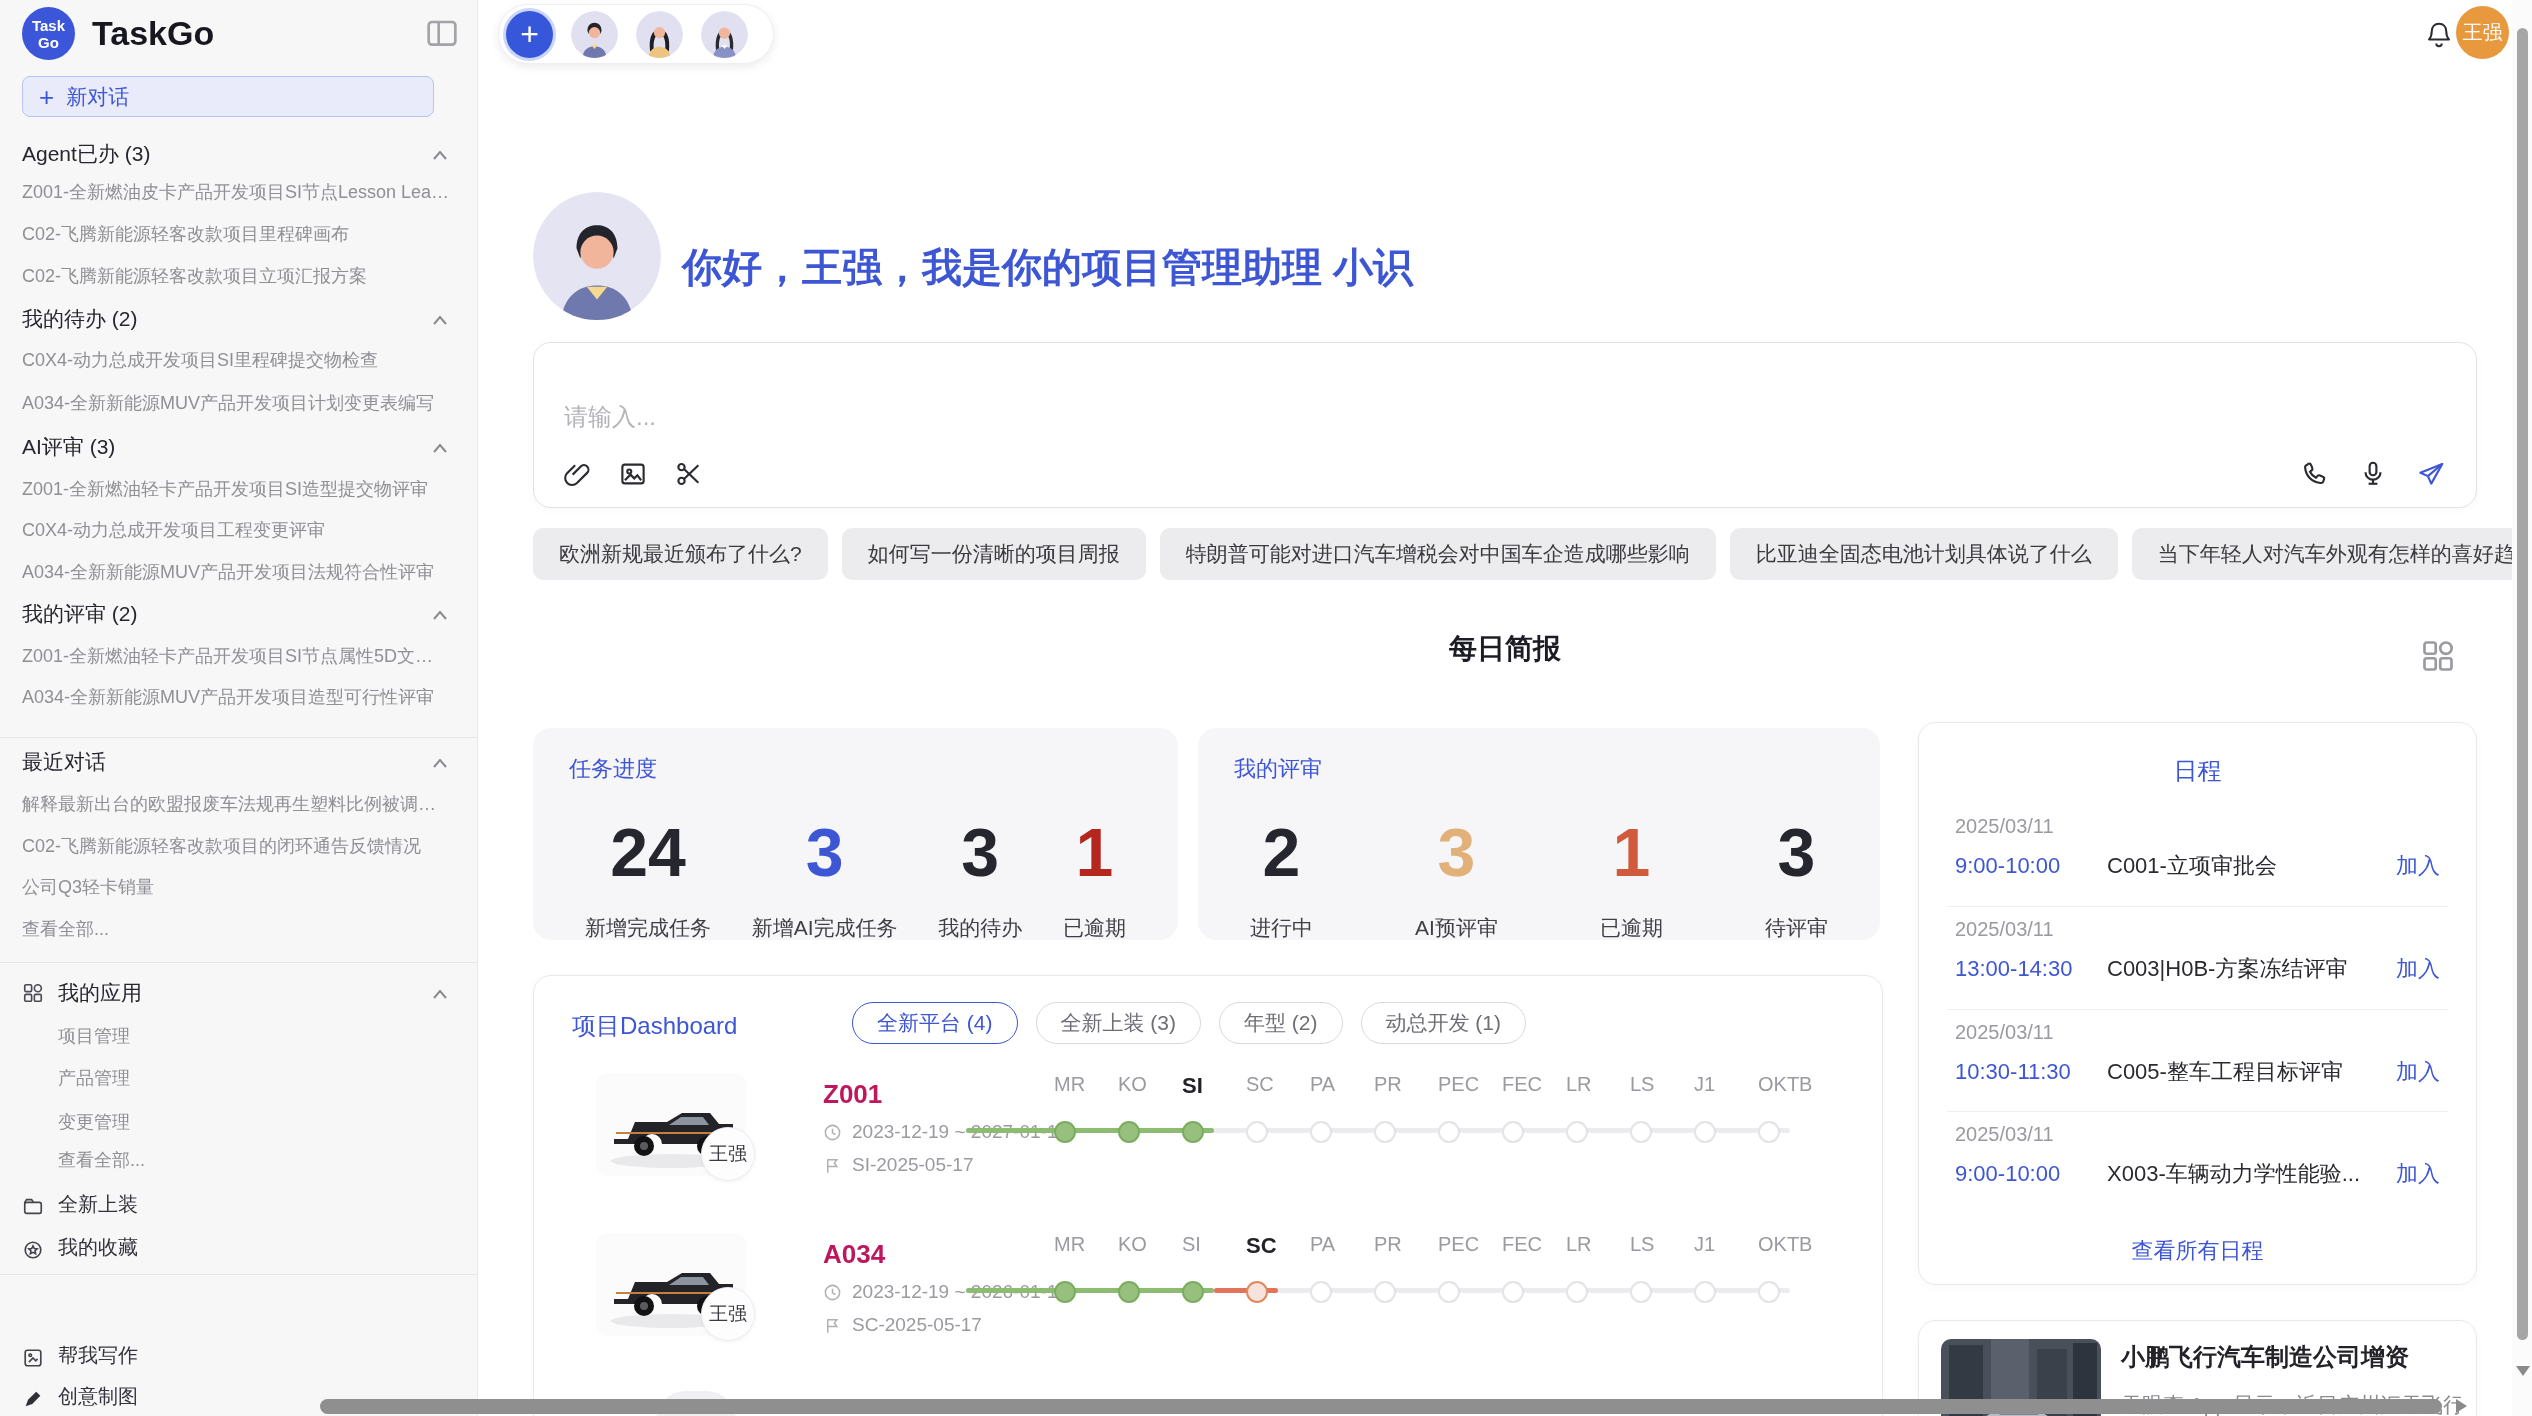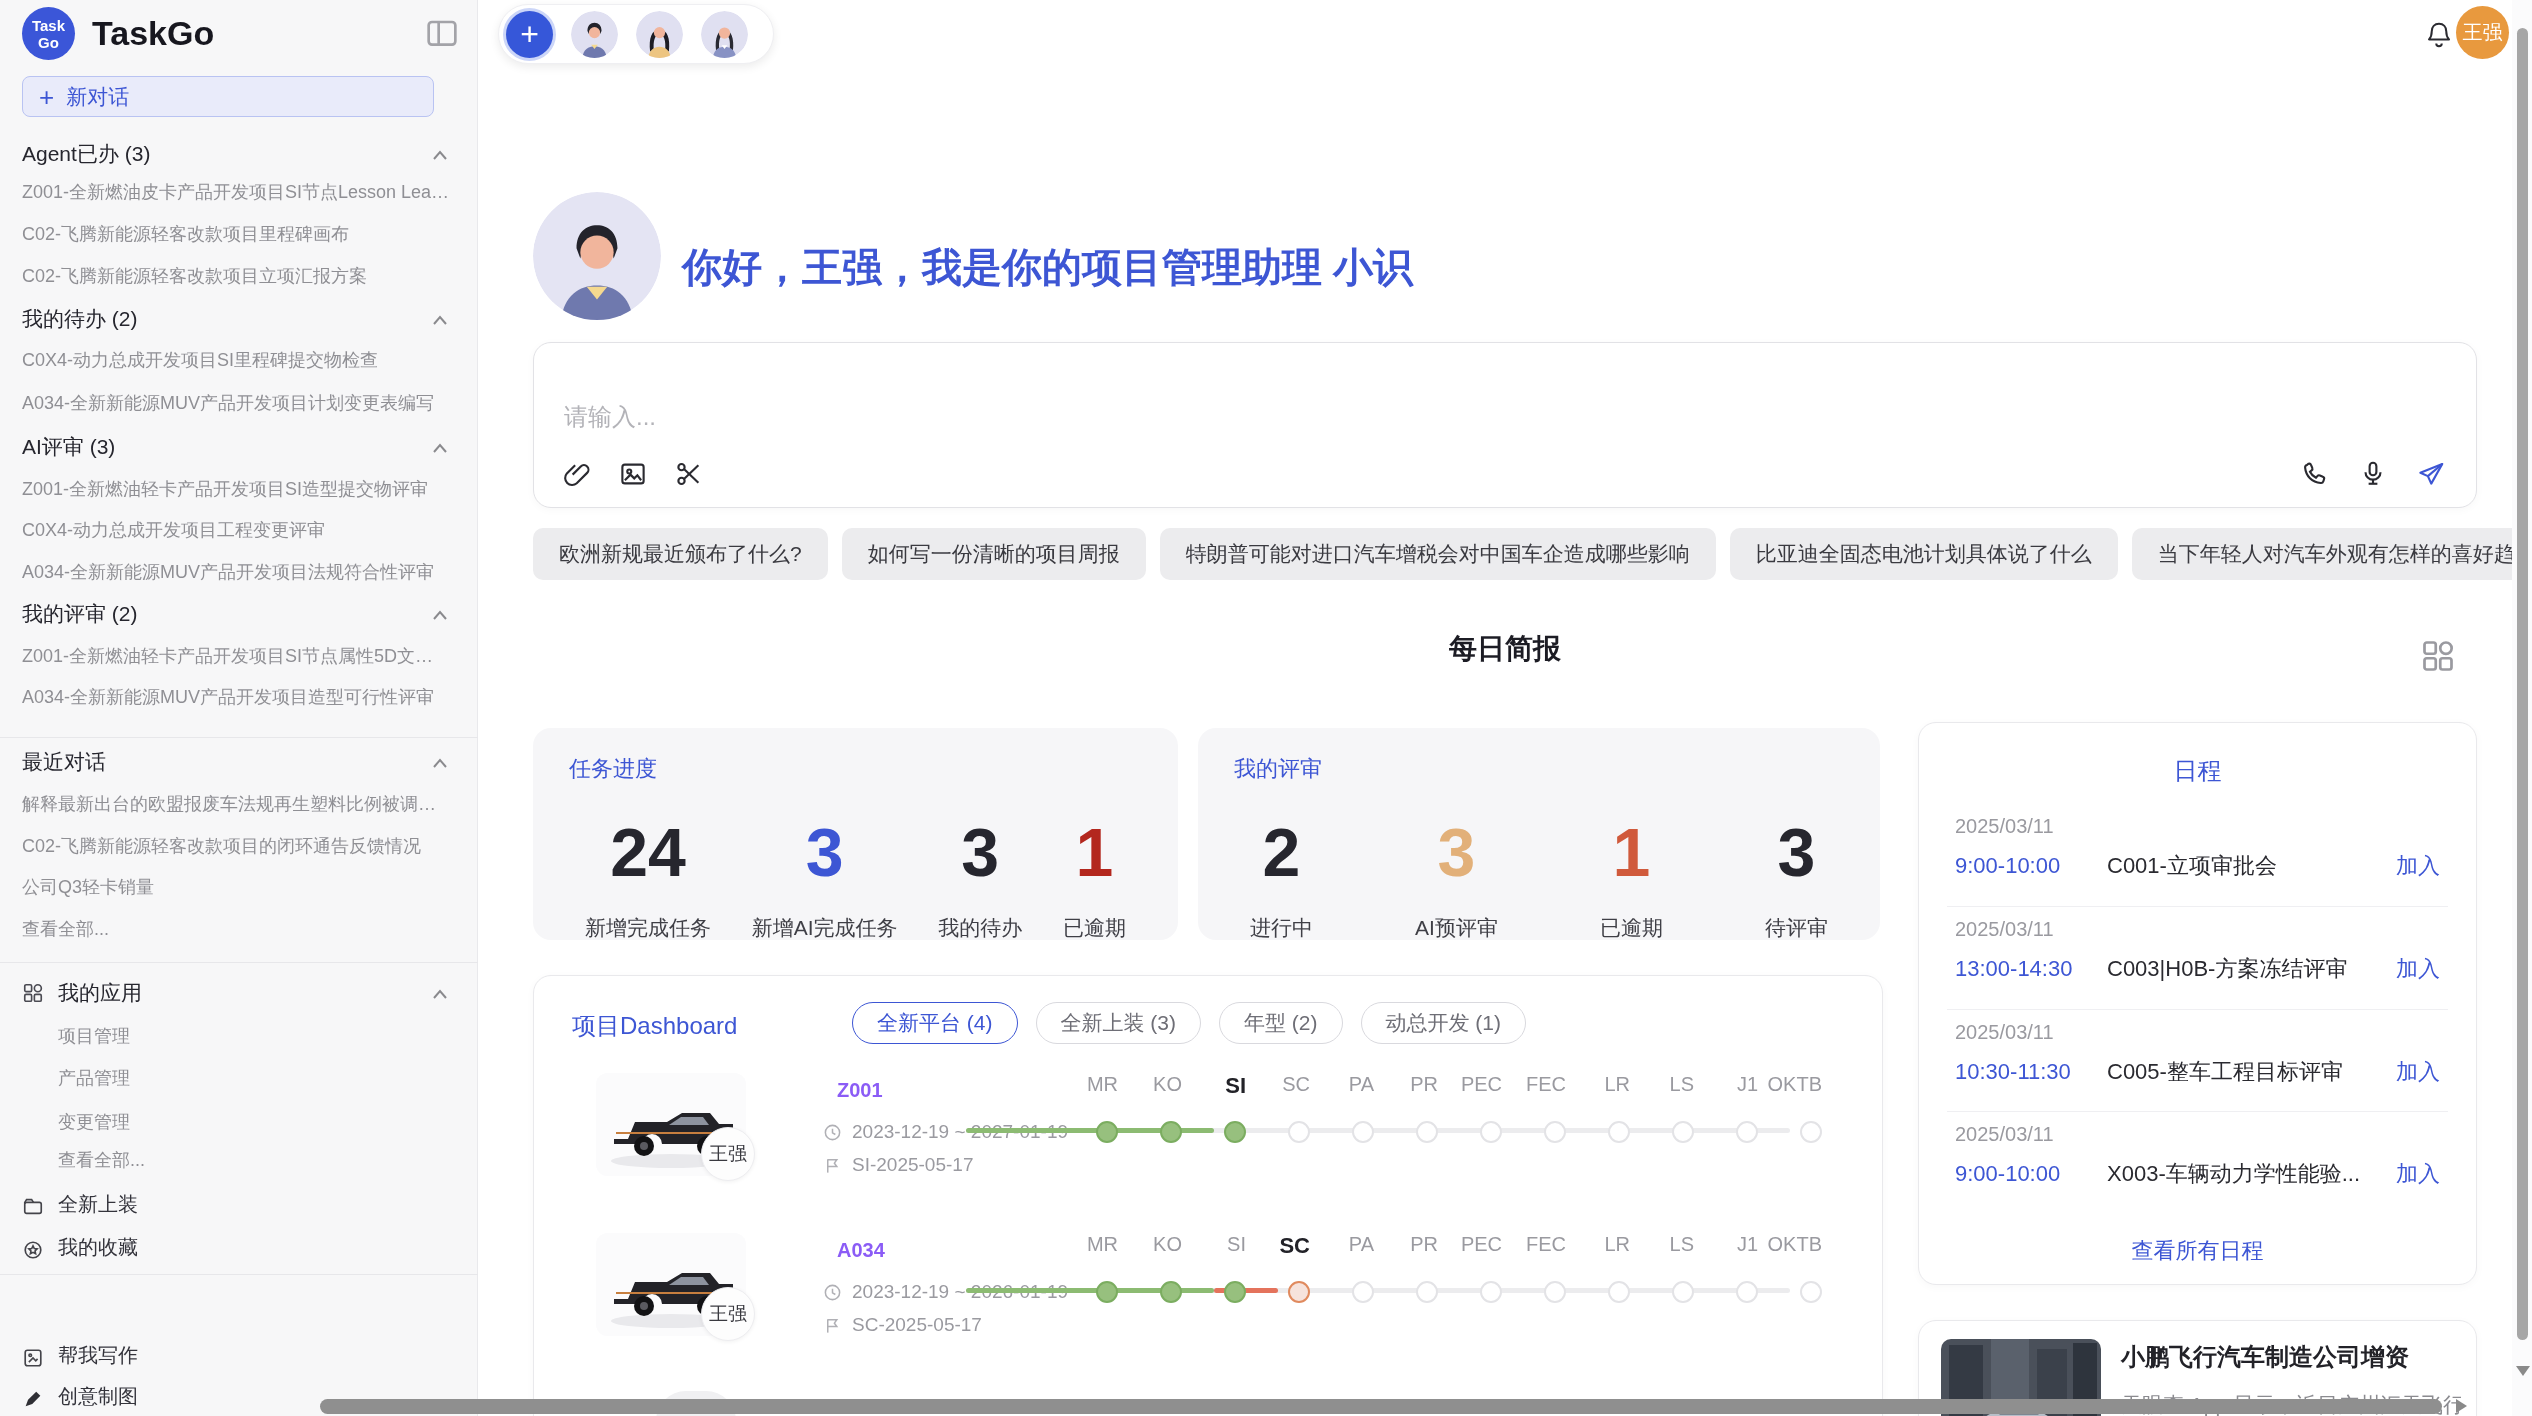--- a/index.html
+++ b/index.html
@@ -76,29 +76,29 @@
     border:1.5px solid #e9e9ec; border-radius:18px; box-shadow:0 2px 8px rgba(0,0,0,.03); overflow:hidden; }
   .dash-title { position:absolute; left:38px; top:34px; font-size:24px; color:#3d56d4; }
   .dash-tabs { position:absolute; left:318px; top:26px; display:flex; gap:18px; }
   .dash-tab { height:42px; border-radius:21px; border:1.5px solid #d9d9de; color:#6e6e76; font-size:21px;
     display:flex; align-items:center; padding:0 24px; background:#fff; cursor:pointer; white-space:nowrap; }
   .dash-tab.active { border-color:#3d56d4; color:#3d56d4; }
   .proj-img { position:absolute; left:62px; width:150px; height:103px; border-radius:12px; overflow:hidden; background:#fbfbfc; }
   .owner-badge { position:absolute; left:167px; width:54px; height:54px; border-radius:50%; background:#fdfdfd;
     border:1px solid #ededf0; display:flex; align-items:center; justify-content:center; font-size:19px; color:#3a3a40;
     box-shadow:0 1px 4px rgba(0,0,0,.06); }
-  .proj-code { position:absolute; left:303px; font-size:20px; font-weight:bold; color:#8b5cf6; }
+  .proj-code { position:absolute; left:289px; font-size:26px; font-weight:bold; color:#be185d; }
   .proj-meta { position:absolute; left:289px; font-size:19px; color:#9a9aa0; display:flex; align-items:center; gap:10px; white-space:nowrap; }
   .meta-icon { width:19px; height:19px; }
   .ms-row { position:absolute; left:520px; width:790px; height:80px; }
   .ms-line { position:absolute; top:57px; left:0; width:100%; height:0; }
   .seg { position:absolute; height:5px; top:-2px; border-radius:3px; }
   .seg.gray { background:#ececee; } .seg.green { background:#8cbb72; } .seg.red { background:#e4735c; }
   .ms-cells { position:absolute; left:0; top:0; display:flex; }
-  .ms-cell { width:64px; display:flex; flex-direction:column; align-items:flex-end; }
+  .ms-cell { width:64px; display:flex; flex-direction:column; align-items:flex-start; }
   .ms-label { font-size:20px; color:#9a9aa0; height:24px; }
   .ms-label.active { color:#222228; font-weight:bold; font-size:22px; }
   .ms-dot { width:22px; height:22px; border-radius:50%; margin-top:24px; background:#fff; border:2px solid #e3e3e6; }
   .ms-dot.done { background:#97c07e; border-color:#7bad60; }
   .ms-dot.current { background:#f6e3dc; border-color:#e08a5e; }
   .partial-arc { position:absolute; left:122px; top:415px; width:80px; height:30px; background:#f0f0f2;
     border-radius:40px 40px 0 0; }
 
   
   .sched-card { position:absolute; left:1918px; top:722px; width:559px; height:563px; background:#fff;

